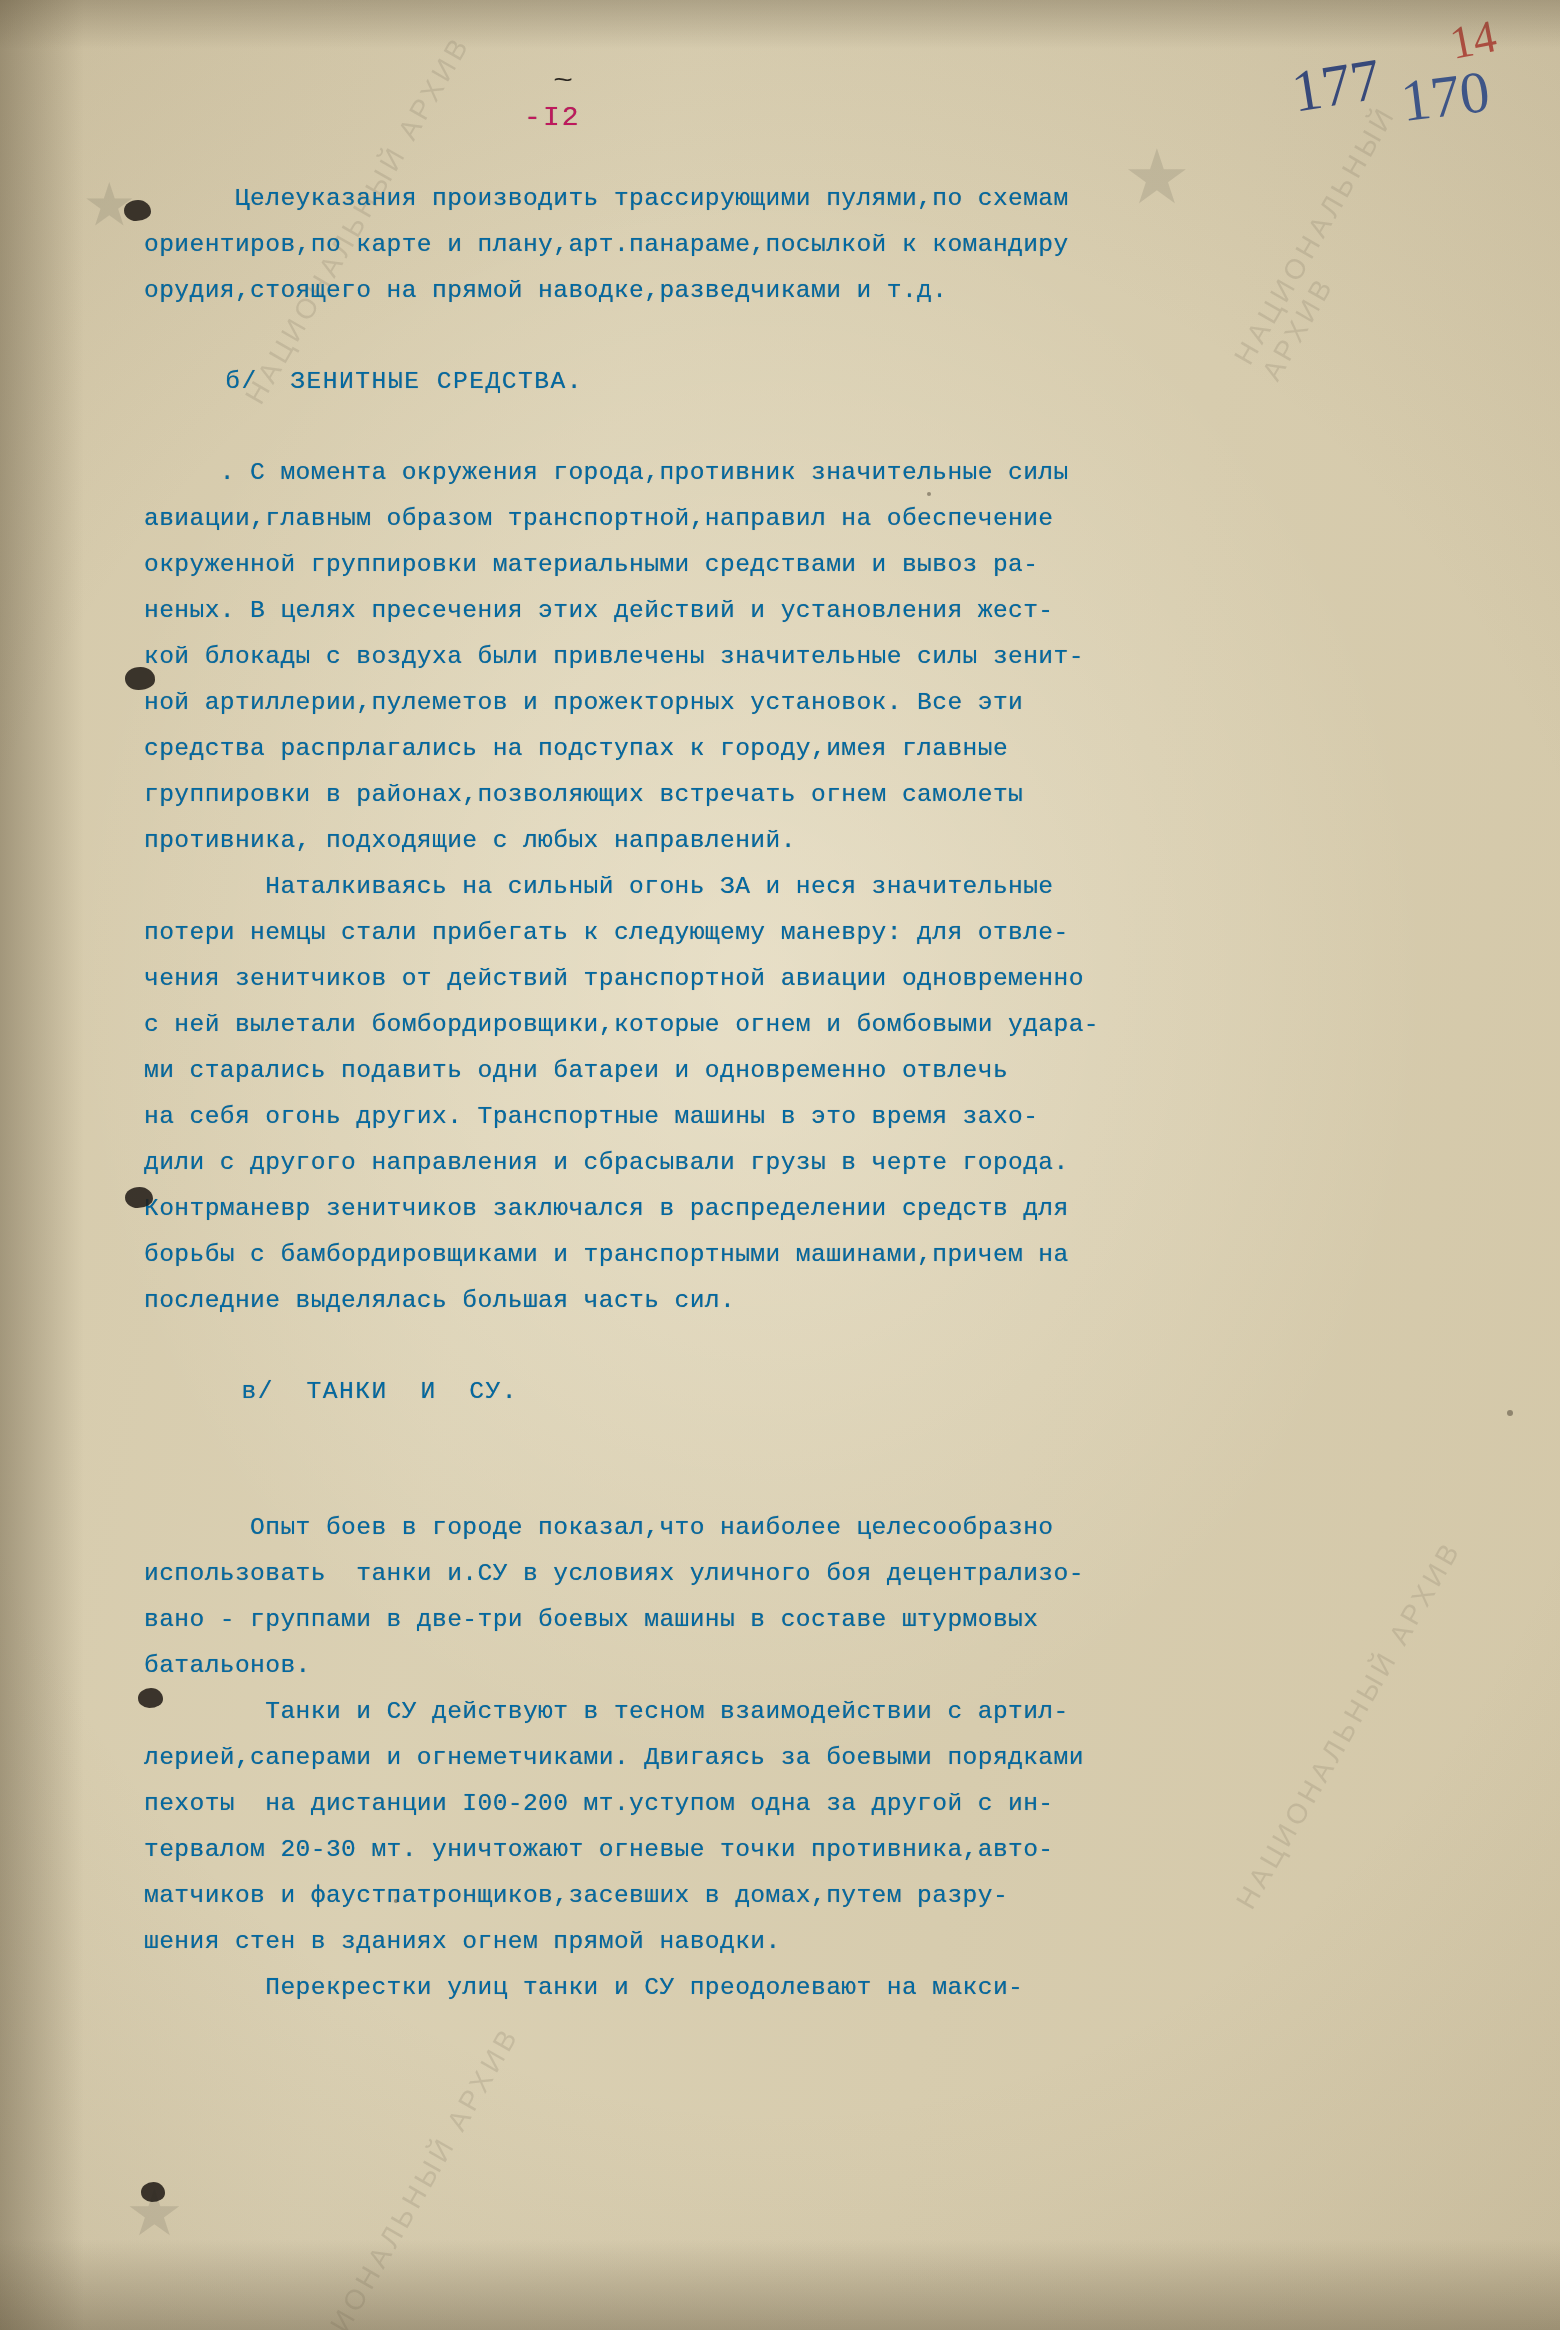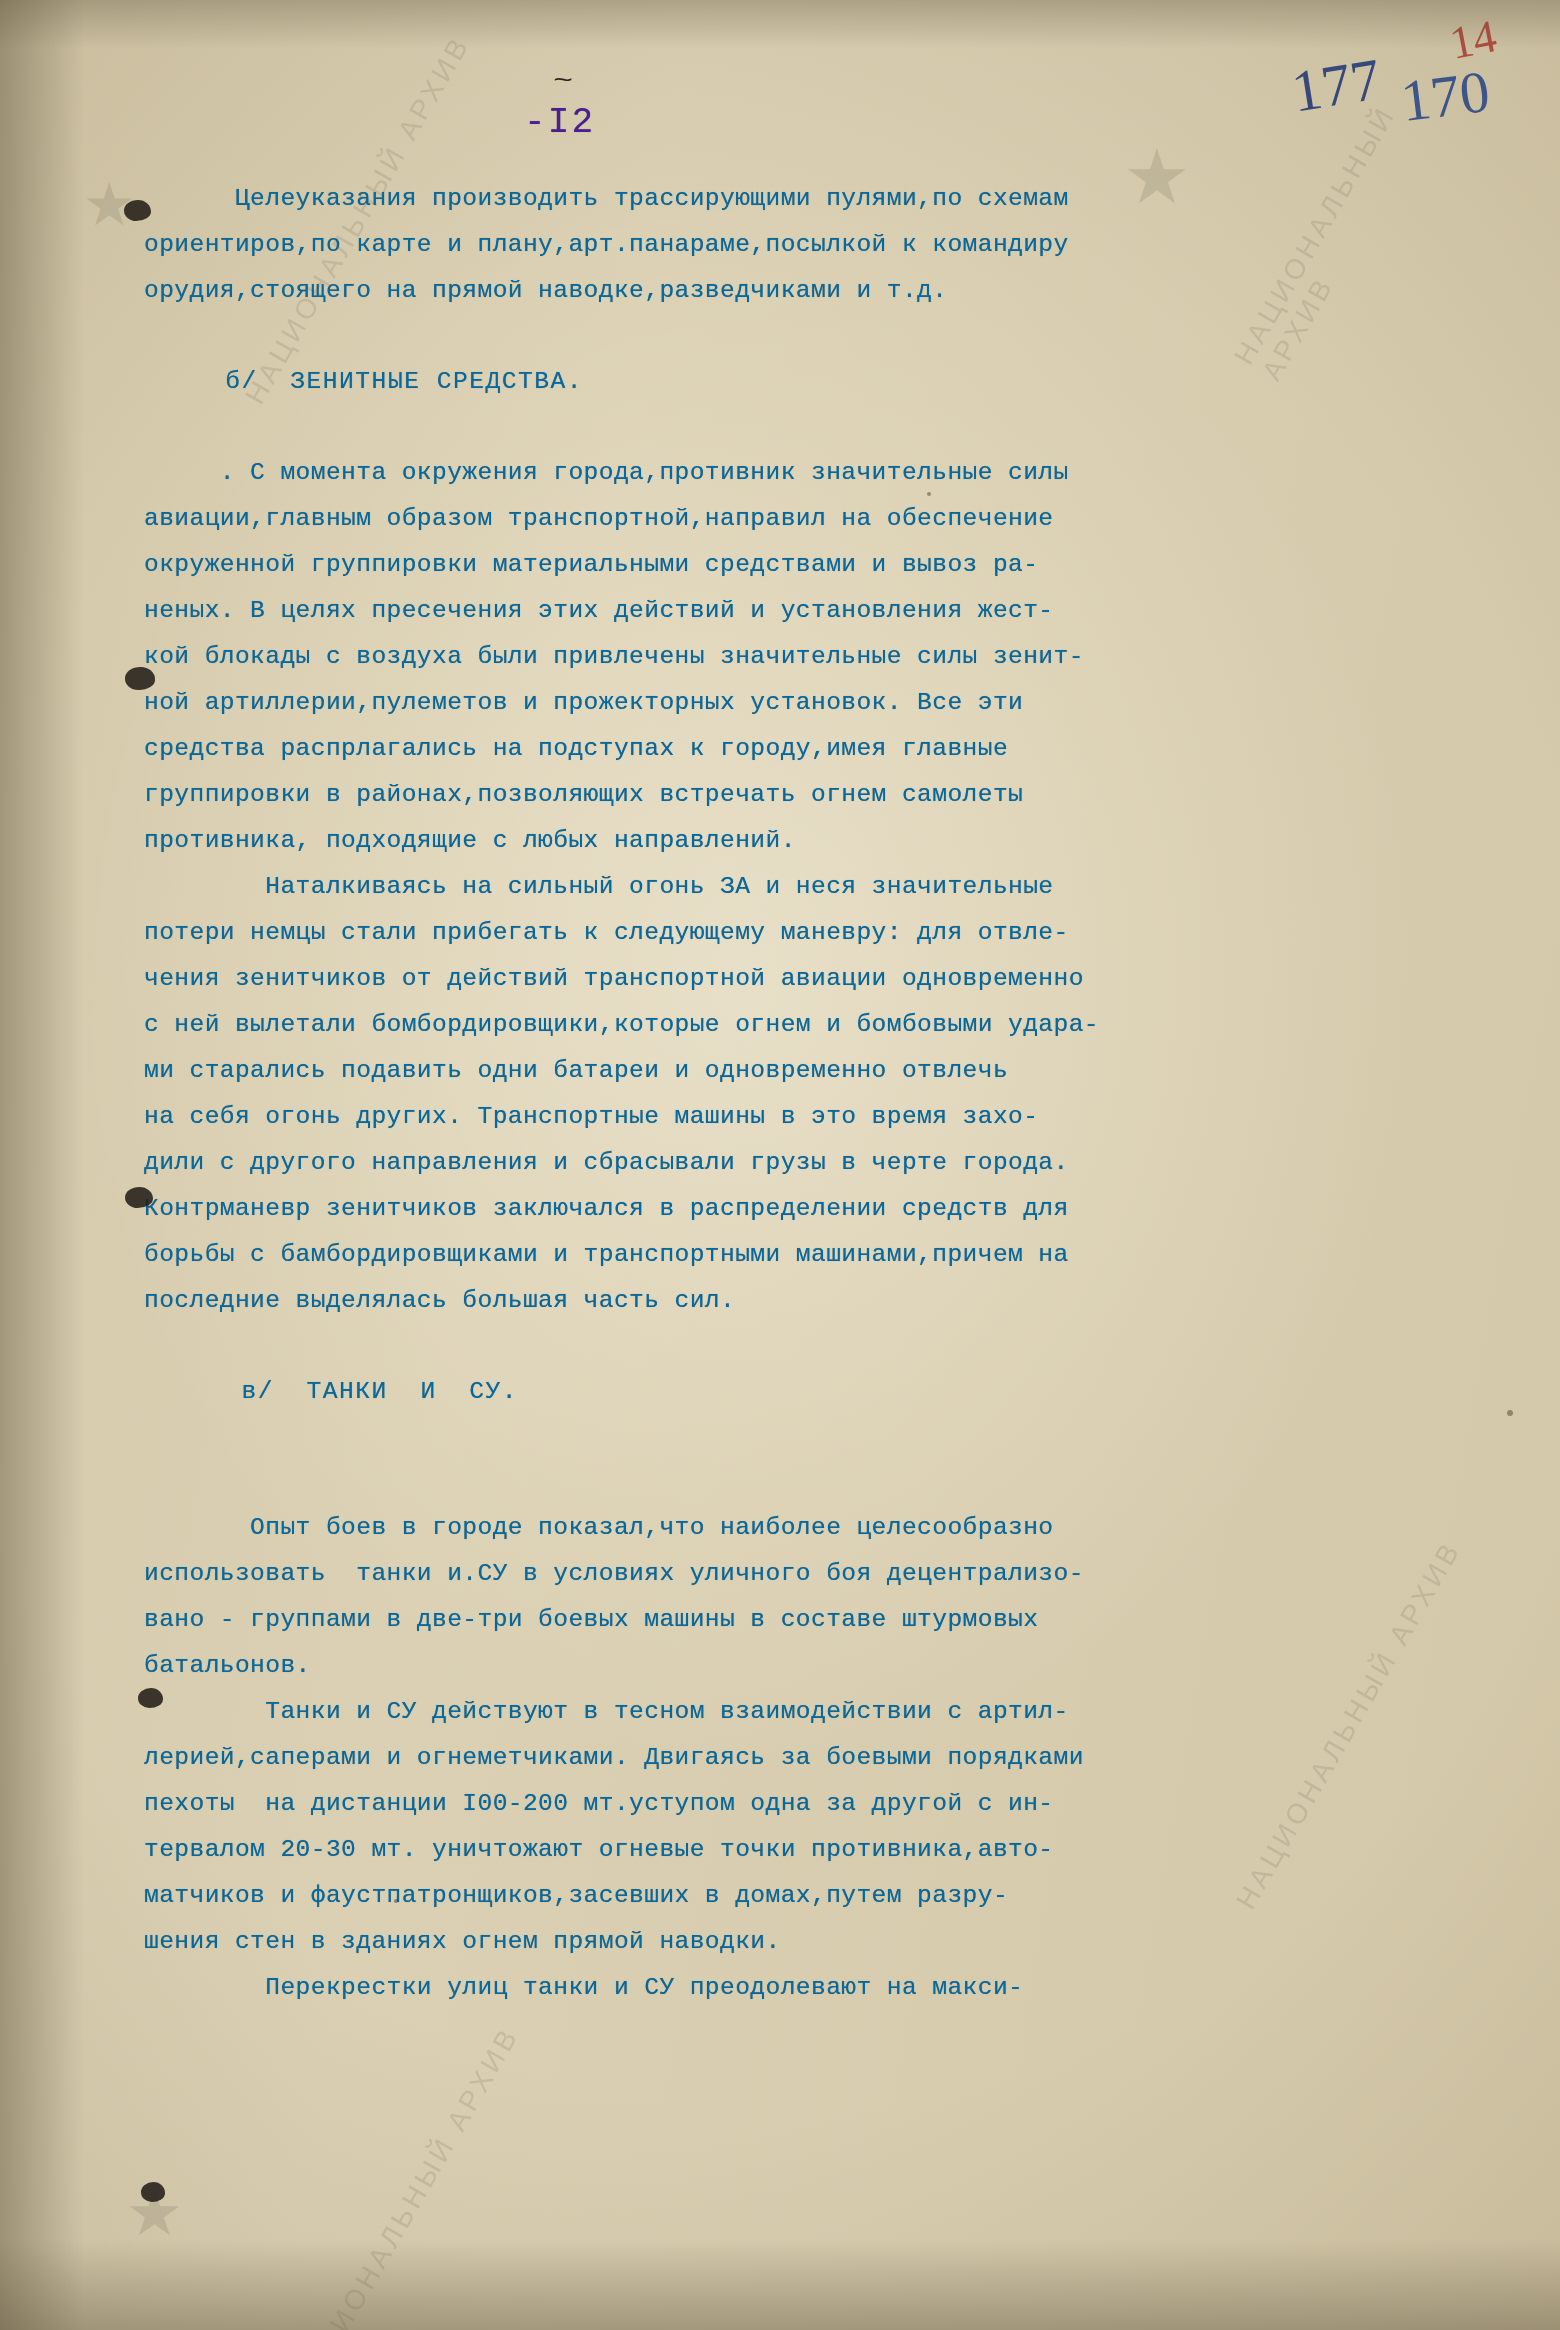--- a/index.html
+++ b/index.html
@@ -54,23 +54,23 @@
     font-size: 24.6px;
     line-height: 46px;
     letter-spacing: 0.4px;
     text-shadow: 0 0 0.7px rgba(40,34,26,0.45);
     white-space: pre-wrap;
   }
   .page-number {
     position: absolute;
     left: 524px;
     top: 102px;
-    font-size: 36px;
+    font-size: 28px;
     letter-spacing: 2.1px;
-    color: #4c1d95;
+    color: #be185d;
     text-shadow: 0 0 0.7px rgba(40,34,26,0.5);
   }
   .tilde-mark {
     position: absolute;
     left: 556px;
     top: 68px;
     font-size: 24px;
     color: #2a2620;
     transform: scaleX(1.4);
   }

